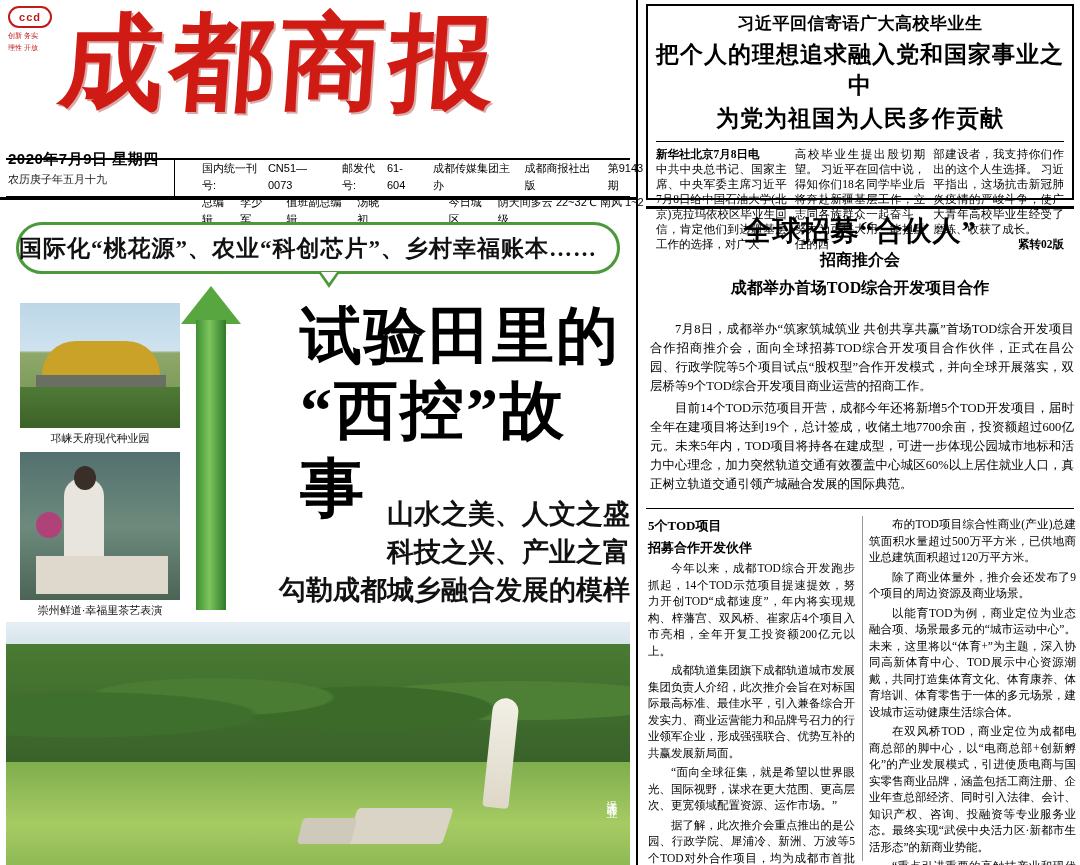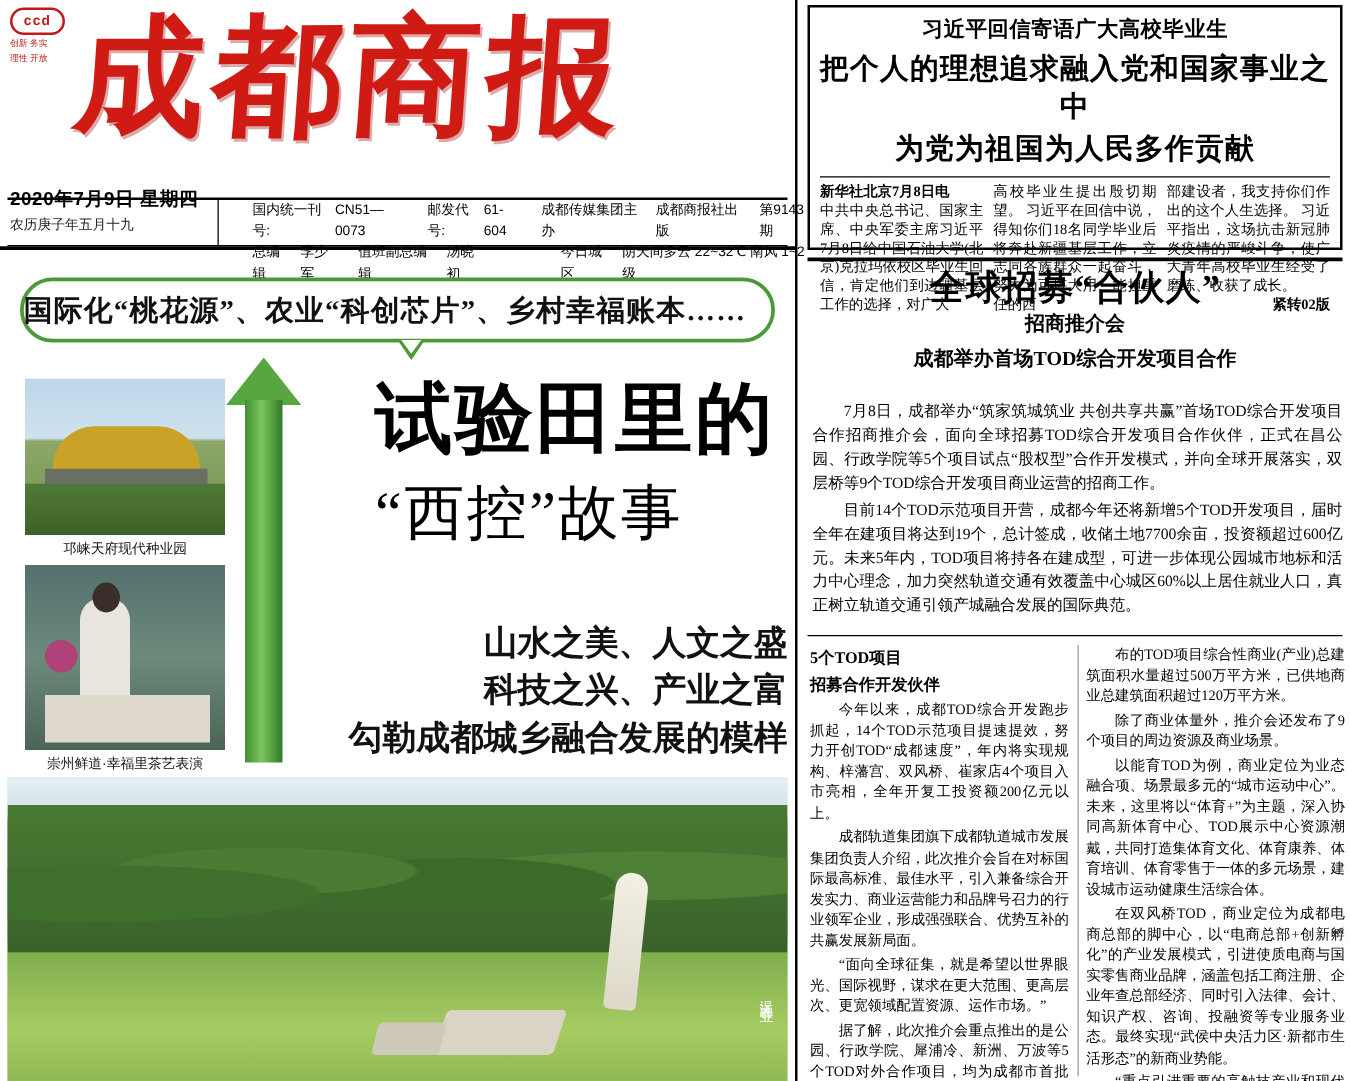--- a/index.html
+++ b/index.html
@@ -120,21 +120,21 @@
                 background: #ded8cd; }
   .ph2 .flower { position: absolute; left: 16px; top: 60px; width: 26px; height: 26px;
                  background: #b0427a; border-radius: 50%; }
   .cap2 { left: 20px; top: 603px; width: 160px; }
 
   
   .headline {
     position: absolute; left: 300px; top: 300px; width: 330px; 
   }
   .headline-l1 { font-size: 62px; line-height: 72px; font-weight: bold; letter-spacing: 2px; }
-  .headline-l2 { font-size: 48px; line-height: 78px; font-weight: normal; letter-spacing: 2px; }
+  .headline-l2 { font-size: 64px; line-height: 78px; font-weight: bold; letter-spacing: 2px; }
   .subhead {
     position: absolute; left: 238px; top: 495px; width: 392px; text-align: right;
     font-size: 27px; line-height: 38px; font-weight: bold; color: #111;
   }
 
   
   .bigphoto {
     position: absolute; left: 6px; top: 622px; width: 624px; height: 243px;
     background: linear-gradient(#cfe0e8 0%, #cde0e6 12%, #4d7c35 14%, #3d6b2b 52%, #7aa84a 58%, #9cc35f 100%);
     overflow: hidden;

